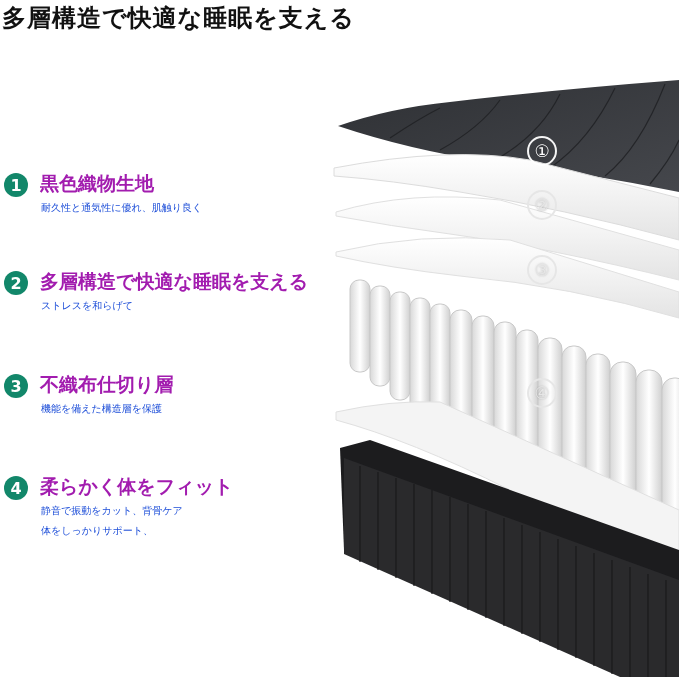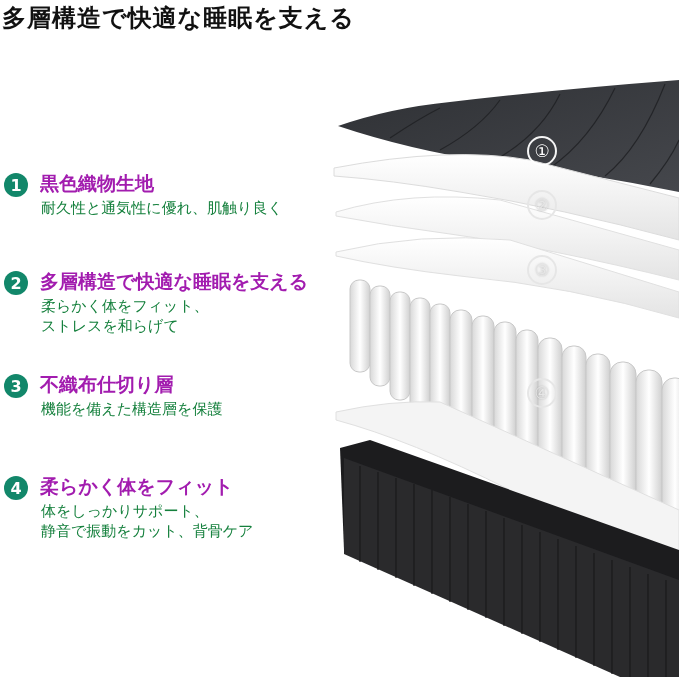--- a/index.html
+++ b/index.html
@@ -6,22 +6,22 @@
   body { width:679px; height:677px; position:relative; overflow:hidden;
          font-family:"DejaVu Sans", "Liberation Sans", sans-serif; color:#1a1a1a; }
   .title { position:absolute; left:2px; top:0px; font-size:24px; font-weight:bold;
            letter-spacing:1px; line-height:36px; color:#111; white-space:nowrap; }
   .feature { position:absolute; left:4px; }
   .badge { position:absolute; left:0; top:3px; width:24px; height:24px; border-radius:50%;
            background:#12876a; color:#fff; font-weight:bold; font-size:16px;
            display:flex; align-items:center; justify-content:center; }
   .f-title { position:absolute; left:36px; top:0; font-size:19px; line-height:26px;
              white-space:nowrap; color:#a21caf; font-weight:bold; }
-  .f-desc { position:absolute; left:37px; top:28px; font-size:15px; line-height:20px;
-            white-space:nowrap; color:#15803d; }
+  .f-desc { position:absolute; left:37px; top:28px; font-size:10px; line-height:20px;
+            white-space:nowrap; color:#1d4ed8; }
   .visual { position:absolute; left:330px; top:80px; width:349px; height:597px; }
   .layer-label { position:absolute; width:26px; height:26px; border-radius:50%;
                  border:2px solid rgba(255,255,255,0.95); color:#fff; font-size:17px;
                  display:flex; align-items:center; justify-content:center;
                  text-shadow:0 0 2px rgba(0,0,0,0.4); }
   .layer-label.on-light { border-color:#e6e6e6; color:#e6e6e6; text-shadow:0 0 2px rgba(0,0,0,0.25); }
 </style>
 </head>
 <body>
 
@@ -32,39 +32,38 @@
   <div class="f-title">黒色織物生地</div>
   <div class="f-desc">
     <div>耐久性と通気性に優れ、肌触り良く</div>
   </div>
 </div>
 
 <div class="feature" style="top:268px;">
   <div class="badge">2</div>
   <div class="f-title">多層構造で快適な睡眠を支える</div>
   <div class="f-desc">
-    <div>柔らかく体をフィット、</div>
     <div>ストレスを和らげて</div>
   </div>
 </div>
 
 <div class="feature" style="top:371px;">
   <div class="badge">3</div>
   <div class="f-title">不織布仕切り層</div>
   <div class="f-desc">
     <div>機能を備えた構造層を保護</div>
   </div>
 </div>
 
 <div class="feature" style="top:473px;">
   <div class="badge">4</div>
   <div class="f-title">柔らかく体をフィット</div>
   <div class="f-desc">
+    <div>静音で振動をカット、背骨ケア</div>
     <div>体をしっかりサポート、</div>
-    <div>静音で振動をカット、背骨ケア</div>
   </div>
 </div>
 
 <div class="visual">
   <svg width="349" height="597" viewBox="0 0 349 597" xmlns="http://www.w3.org/2000/svg">
     <defs>
       <linearGradient id="fab" x1="0" y1="0" x2="1" y2="1">
         <stop offset="0" stop-color="#2e3034"></stop>
           <stop offset="1" stop-color="#45474c"></stop>
       </linearGradient>

